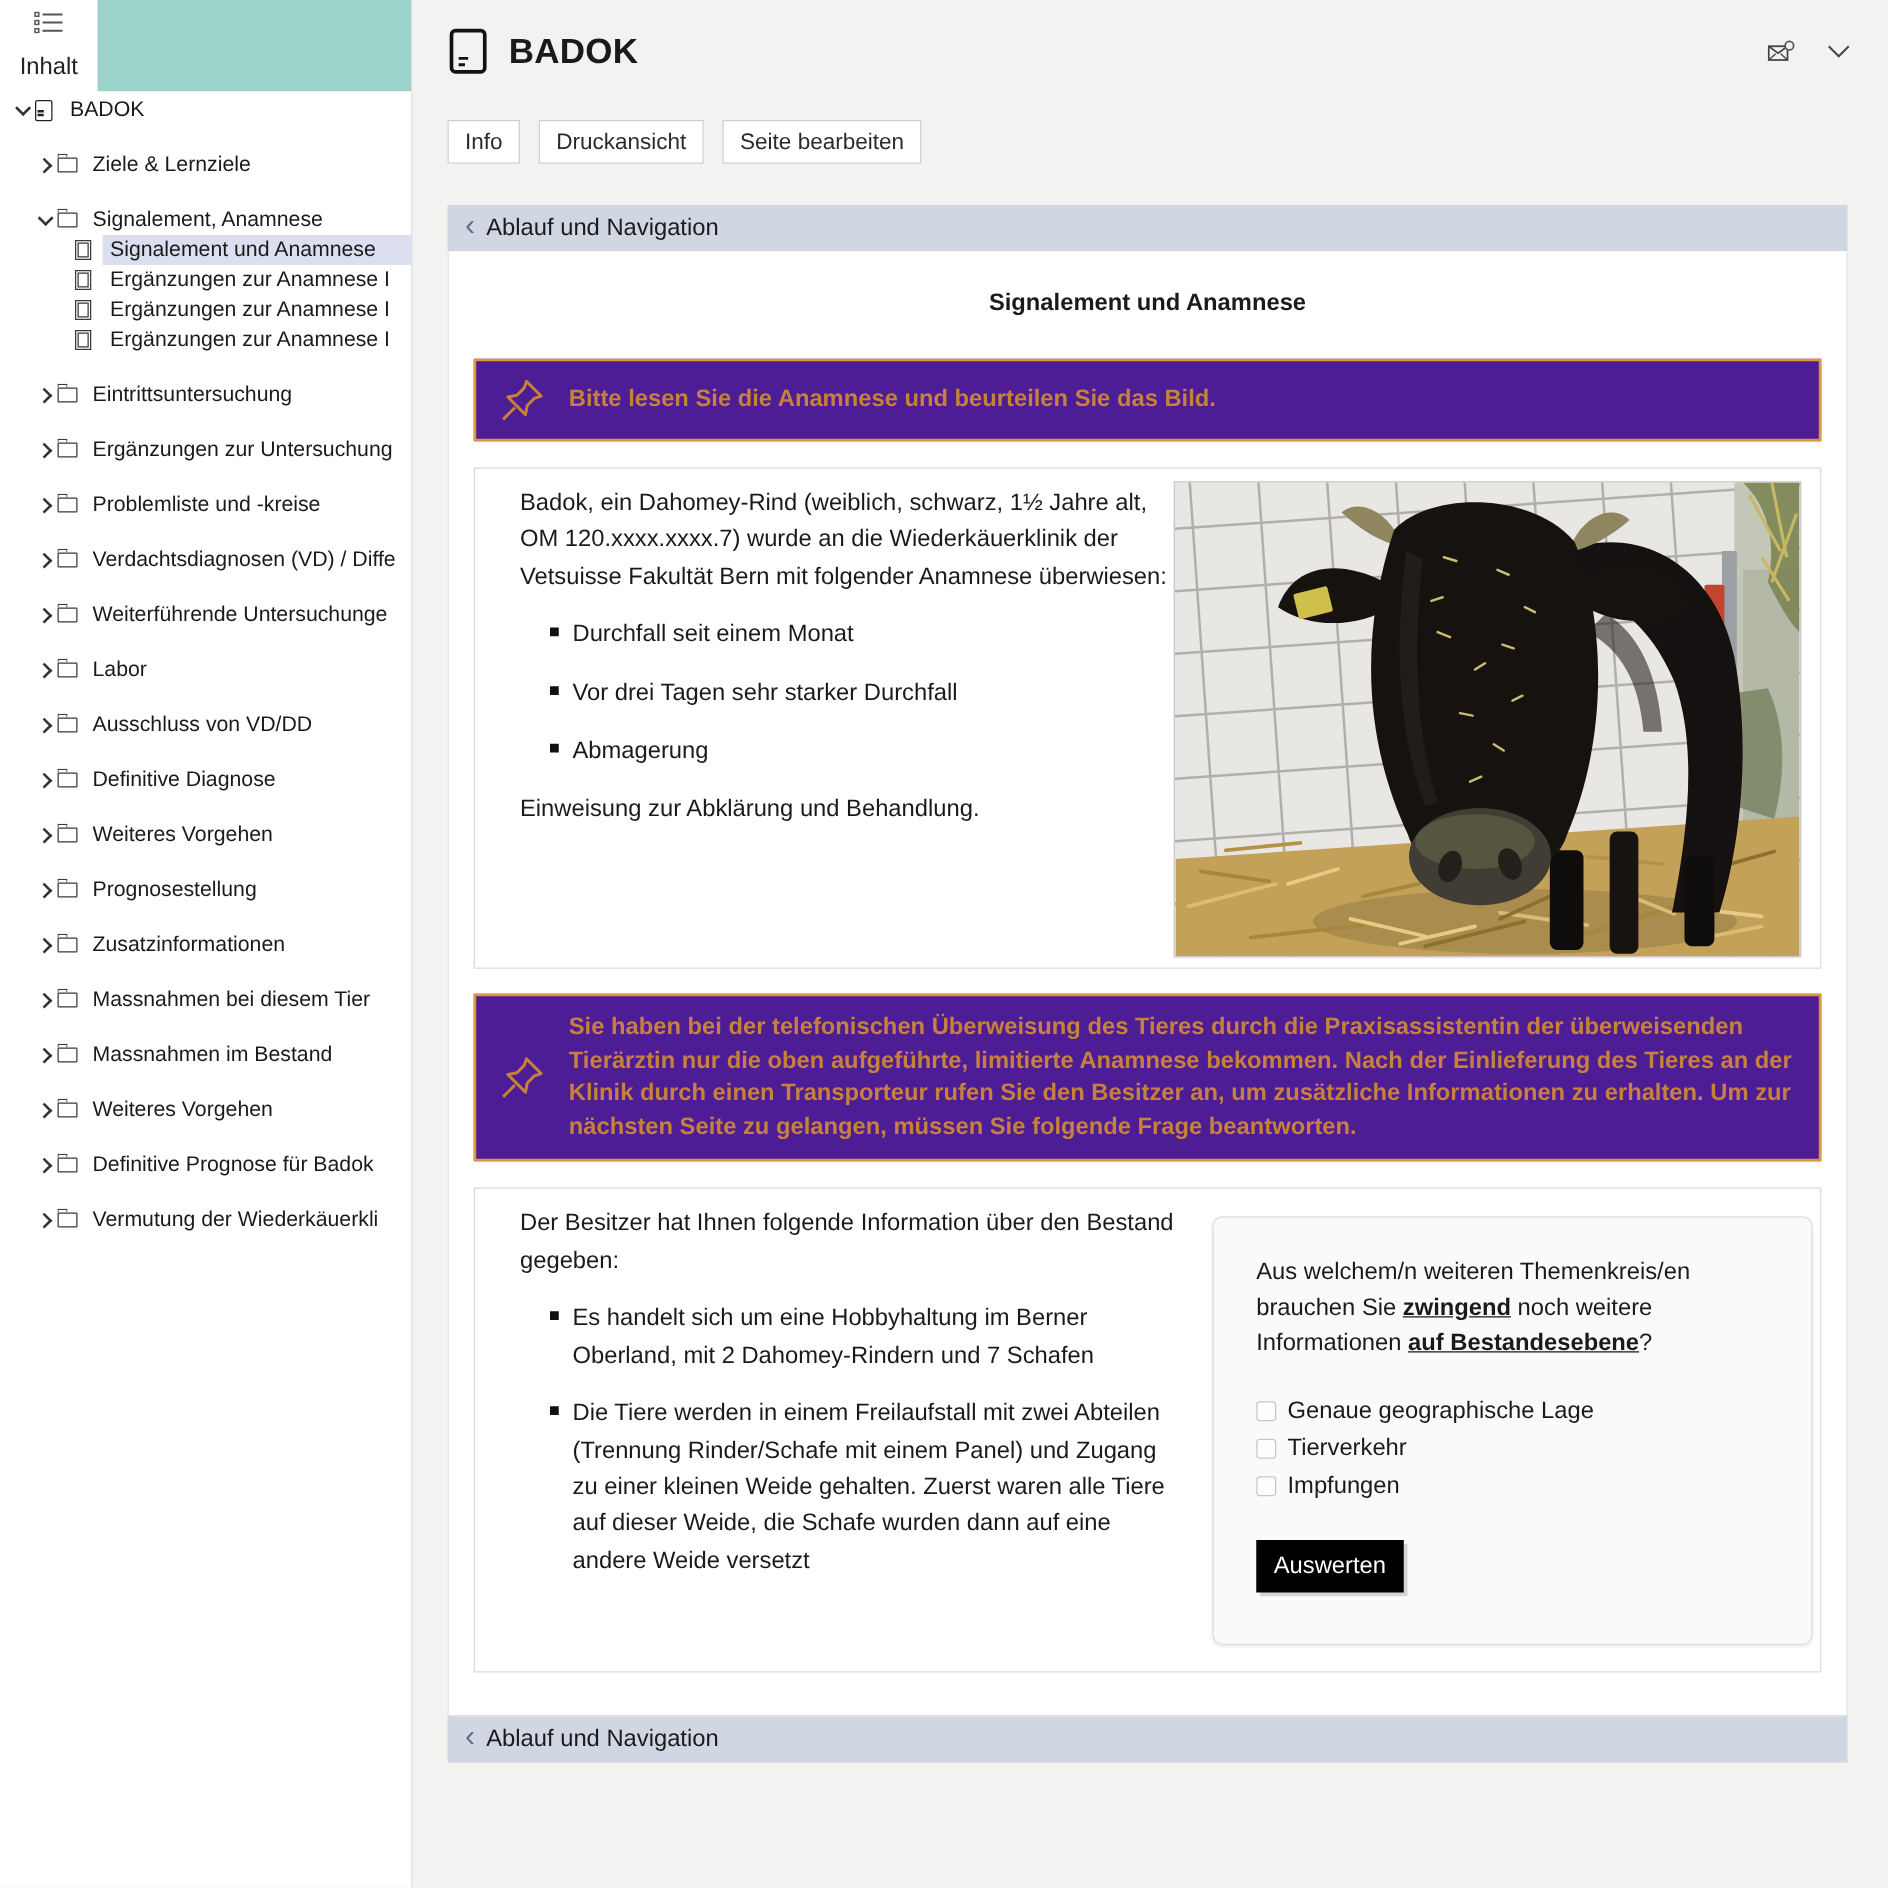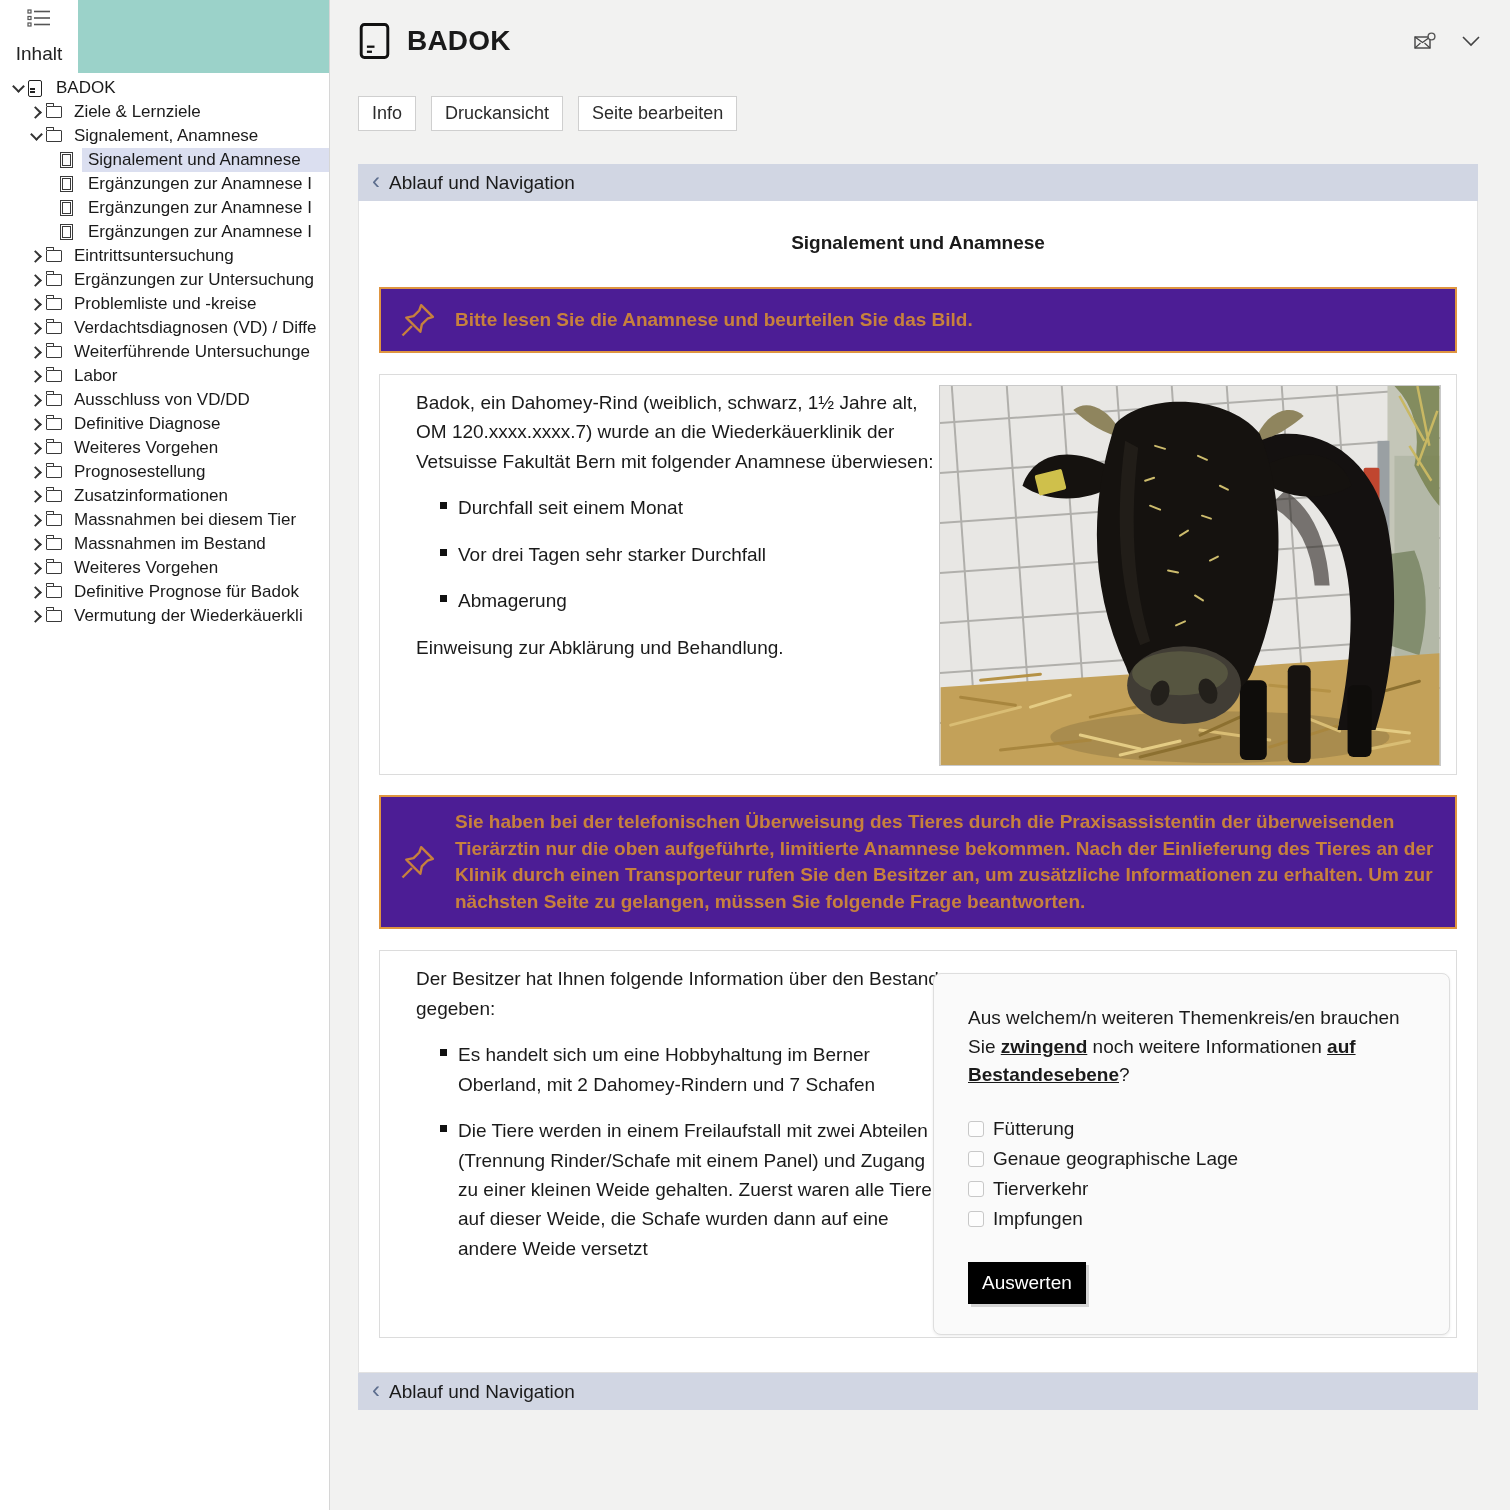--- a/index.html
+++ b/index.html
@@ -7,21 +7,21 @@
   
   .sidebar{position:absolute;left:0;top:0;width:329px;height:1510px;background:#fff;
     border-right:1px solid #d6d6d6;overflow:hidden;}
   .side-head{position:relative;height:73px;}
   .inhalt-tab{position:absolute;left:0;top:0;width:78px;height:73px;background:#fff;
     display:flex;flex-direction:column;align-items:center;justify-content:center;gap:16px;cursor:pointer;}
   .inhalt-tab .txt{font-size:19px;color:#222;}
   .teal-block{position:absolute;left:78px;top:0;right:0;height:73px;background:#9bd2c9;}
   .tree{padding-top:3px;}
   .trow{display:flex;align-items:center;height:24px;white-space:nowrap;font-size:17px;cursor:pointer;}
-  .lvl0{padding-left:8px;} .lvl1{padding-left:26px;} .lvl2{padding-left:60px;}
+  .lvl0{padding-left:8px;} .lvl1{padding-left:26px;margin-top:20px;} .lvl2{padding-left:60px;}
   .chev{width:20px;display:inline-flex;align-items:center;justify-content:center;flex:0 0 20px;}
   .chev i{display:block;width:7px;height:7px;border:solid #333;border-width:0 2px 2px 0;}
   .chev.right i{transform:rotate(-45deg);margin-left:-2px;}
   .chev.down i{transform:rotate(45deg);margin-top:-3px;}
   .ticon{width:22px;flex:0 0 22px;display:inline-flex;align-items:center;}
   .folder{display:block;width:14px;height:10px;border:1.6px solid #3a3a3a;border-radius:1px;position:relative;}
   .folder:before{content:"";position:absolute;left:-1px;top:-4px;width:6px;height:2px;border:1.6px solid #3a3a3a;border-bottom:none;border-radius:1px 1px 0 0;}
   .page{display:block;width:11px;height:14px;border:1.6px solid #3a3a3a;position:relative;}
   .page:before{content:"";position:absolute;left:1px;top:1px;right:1px;bottom:1px;border:1.2px solid #3a3a3a;}
   .bookS{display:block;width:12px;height:15px;border:1.7px solid #222;border-radius:2px;position:relative;}
@@ -49,21 +49,21 @@
   .notice .ntxt{font-weight:700;color:#c7813d;font-size:19px;line-height:1.4;padding-left:8px;}
   .cbox{border:1px solid #dcdcdc;position:relative;margin-top:21px;padding-left:24px;}
   .cbox .textcol{width:525px;margin:13px 0 18px 12px;font-size:19px;line-height:1.55;}
   .blist{list-style:none;margin:10px 0;padding:0;}
   .blist li{position:relative;padding-left:42px;margin:17px 0;}
   .blist li:before{content:"";position:absolute;left:24px;top:9px;width:7px;height:7px;background:#111;}
   .photo-frame{position:absolute;top:10px;right:15px;width:500px;height:379px;border:1px solid #c9c9c9;
     background:#e7e6e3;}
   .box1{min-height:399px;}
   .box2{min-height:386px;}
-  .qcard{position:absolute;top:22px;right:6px;width:517px;min-height:343px;background:#fafafa;
+  .qcard{position:absolute;top:22px;right:6px;width:480px;min-height:343px;background:#fafafa;
     border:1px solid #dedede;border-radius:8px;box-shadow:0 1px 3px rgba(0,0,0,.08);box-sizing:border-box;
     padding:30px 34px;}
   .qtext{font-size:19px;line-height:1.5;}
   .emq{font-weight:700;text-decoration:underline;}
   .opts{margin-top:24px;}
   .opt{display:flex;align-items:center;height:30px;cursor:pointer;font-size:19px;}
   .cb{width:14px;height:14px;border:1px solid #c8c8c8;border-radius:3px;background:#fdfdfd;margin-right:9px;flex:0 0 14px;}
   .submit{margin-top:28px;background:#000000;color:#fff;border:none;font-size:19px;padding:10px 14px;
     cursor:pointer;box-shadow:3px 3px 0 rgba(0,0,0,.15);font-family:inherit;}
   .navbar.bottom{margin-top:0;}
@@ -462,24 +462,20 @@
             <li>Die Tiere werden in einem Freilaufstall mit zwei Abteilen (Trennung Rinder/Schafe mit einem Panel) und Zugang zu einer kleinen Weide gehalten. Zuerst waren alle Tiere auf dieser Weide, die Schafe wurden dann auf eine andere Weide versetzt</li>
           </ul>
         </div>
         <div class="qcard">
           <div class="qtext">
             <span>Aus welchem/n weiteren Themenkreis/en brauchen Sie </span><span class="emq">zwingend</span><span> noch weitere Informationen </span><span class="emq">auf Bestandesebene</span><span>?</span>
           </div>
           <div class="opts">
             <label class="opt">
               <span class="cb"></span>
-              <span>Fütterung</span>
-            </label>
-            <label class="opt">
-              <span class="cb"></span>
               <span>Genaue geographische Lage</span>
             </label>
             <label class="opt">
               <span class="cb"></span>
               <span>Tierverkehr</span>
             </label>
             <label class="opt">
               <span class="cb"></span>
               <span>Impfungen</span>
             </label>

